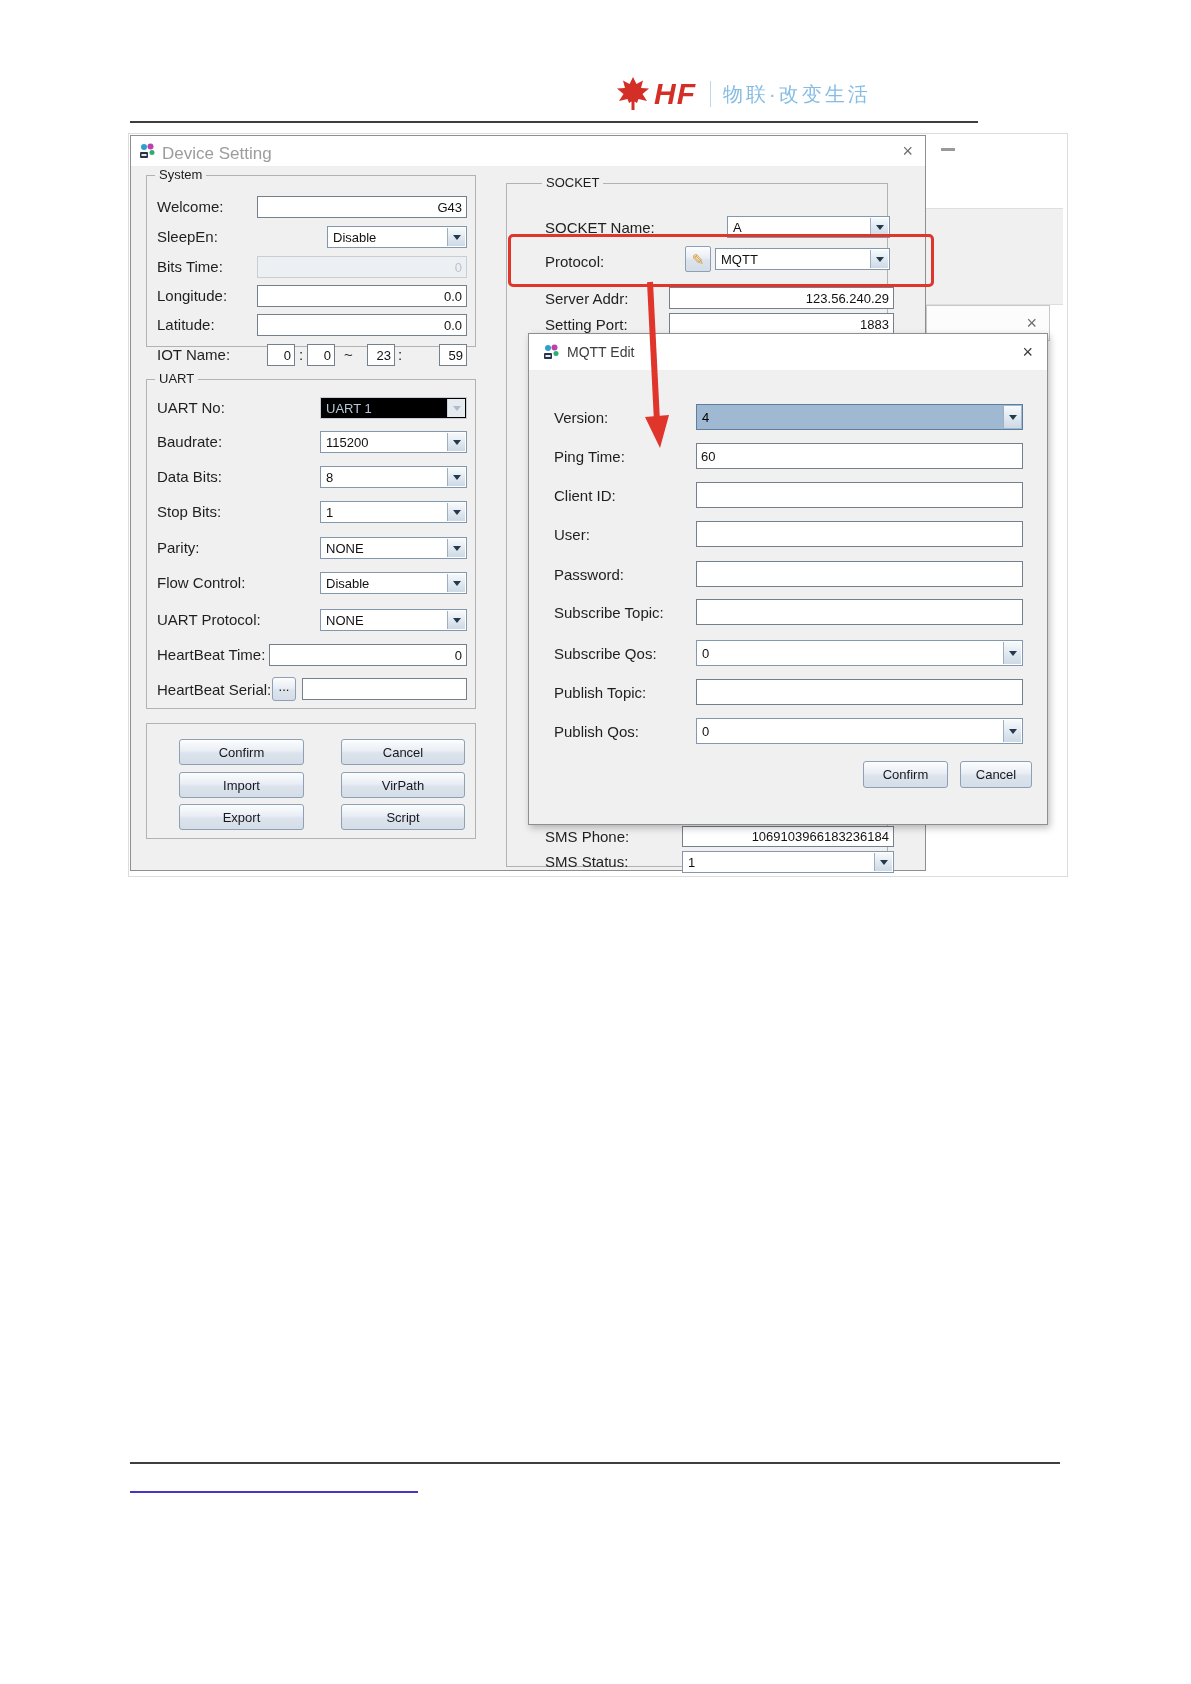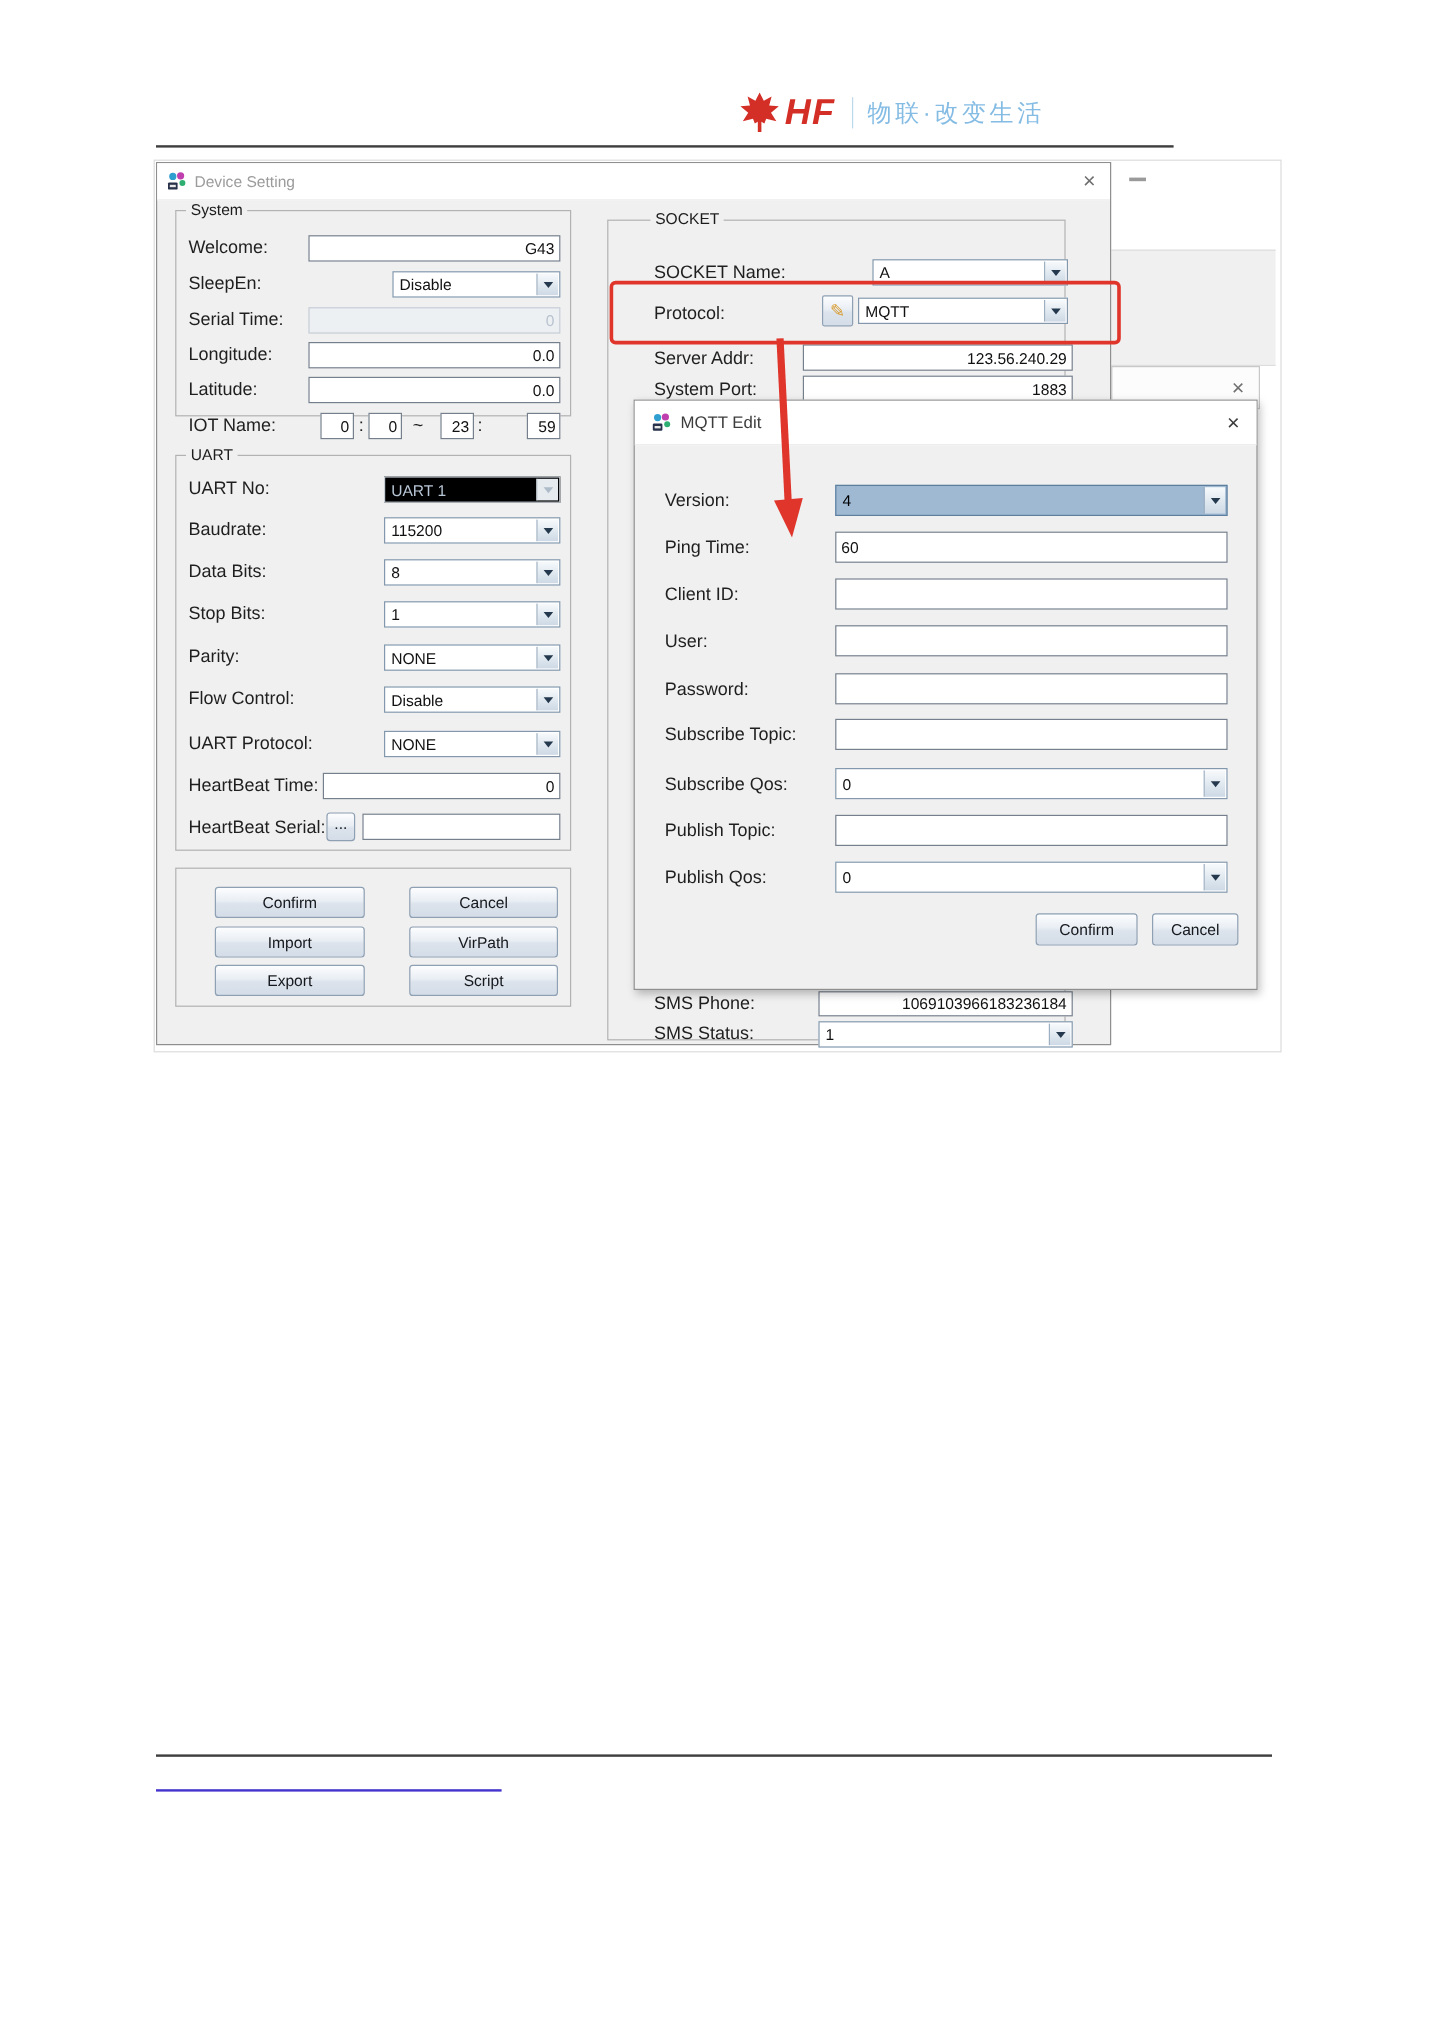--- a/index.html
+++ b/index.html
@@ -9,21 +9,21 @@
   .logo{position:absolute;left:616px;top:76px;display:flex;align-items:center;}
   .brand{font-size:30px;font-weight:bold;color:#d42f26;letter-spacing:1px;margin-left:4px;font-style:italic;}
   .logo-div{width:1px;height:26px;background:#bcd9ec;margin:0 12px 0 14px;}
   .tagline{font-size:20px;color:#85bce4;letter-spacing:3px;}
   .hrule{position:absolute;left:130px;top:121px;width:848px;height:2px;background:#3e3e3e;}
   
   .shot-frame{position:absolute;left:128px;top:133px;width:938px;height:742px;border:1px solid #dcdcdc;background:#fff;}
   
   .win{position:absolute;background:#f0f0f0;border:1px solid #8f8f8f;box-sizing:border-box;}
   .tbar{position:absolute;left:0;right:0;top:0;background:#fff;border-bottom:1px solid #eee;}
-  .ttl{position:absolute;font-size:13px;white-space:nowrap;}
+  .ttl{position:absolute;font-size:17px;white-space:nowrap;}
   .x{position:absolute;font-size:18px;line-height:18px;color:#6f6f6f;cursor:default;}
   .group{position:absolute;border:1px solid #b2b2b2;box-sizing:border-box;}
   .legend{position:absolute;top:-8px;background:#f0f0f0;padding:0 4px;font-size:13px;color:#1c1c1c;line-height:14px;}
   .lbl{position:absolute;font-size:15px;color:#1f1f1f;white-space:nowrap;line-height:15px;}
   .txt{position:absolute;box-sizing:border-box;height:22px;border:1px solid #75808c;background:#fff;
        font-family:"Liberation Sans",sans-serif;font-size:13px;color:#111;padding:0 4px;outline:none;}
   .txt.right{text-align:right;}
   .txt.dis{background:#edf0f3;border-color:#c7ced6;color:#b9c4d0;}
   .combo{position:absolute;box-sizing:border-box;height:22px;border:1px solid #8398ad;background:#fff;}
   .combo .ct{position:absolute;left:5px;top:3px;font-size:13px;color:#111;white-space:nowrap;}
@@ -97,21 +97,21 @@
       <span class="legend" style="left:8px;">System</span>
       <span class="lbl" style="left:10px;top:23px;">Welcome:</span>
       <input class="txt right" style="left: 110px; top: 20px; width: 210px;" value="G43">
       <span class="lbl" style="left:10px;top:53px;">SleepEn:</span>
       <div class="combo" style="left:180px;top:50px;width:140px;">
         <span class="ct">Disable</span>
         <span class="cb">
             <span class="tri"></span>
           </span>
       </div>
-      <span class="lbl" style="left:10px;top:83px;">Serial Time:</span>
+      <span class="lbl" style="left:10px;top:83px;">Bits Time:</span>
       <input class="txt right dis" style="left: 110px; top: 80px; width: 210px;" value="0">
       <span class="lbl" style="left:10px;top:112px;">Longitude:</span>
       <input class="txt right" style="left: 110px; top: 109px; width: 210px;" value="0.0">
       <span class="lbl" style="left:10px;top:141px;">Latitude:</span>
       <input class="txt right" style="left: 110px; top: 138px; width: 210px;" value="0.0">
       <span class="lbl" style="left:10px;top:171px;">IOT Name:</span>
       <input class="txt right" style="left: 120px; top: 168px; width: 28px; padding: 0px 3px;" value="0">
       <span class="lbl" style="left:152px;top:171px;">:</span>
       <input class="txt right" style="left: 160px; top: 168px; width: 28px; padding: 0px 3px;" value="0">
       <span class="lbl" style="left:197px;top:171px;">~</span>
@@ -203,21 +203,21 @@
         <span class="pencil">✎</span>
       </div>
       <div class="combo" style="left:208px;top:64px;width:175px;">
         <span class="ct">MQTT</span>
         <span class="cb">
             <span class="tri"></span>
           </span>
       </div>
       <span class="lbl" style="left:38px;top:107px;">Server Addr:</span>
       <input class="txt right" style="left: 162px; top: 103px; width: 225px;" value="123.56.240.29">
-      <span class="lbl" style="left:38px;top:133px;">System Port:</span>
+      <span class="lbl" style="left:38px;top:133px;">Setting Port:</span>
       <input class="txt right" style="left: 162px; top: 129px; width: 225px;" value="1883">
       <span class="lbl" style="left:38px;top:645px;">SMS Phone:</span>
       <input class="txt right" style="left: 175px; top: 642px; width: 212px; height: 21px;" value="1069103966183236184">
       <span class="lbl" style="left:38px;top:670px;">SMS Status:</span>
       <div class="combo" style="left:175px;top:667px;width:212px;">
         <span class="ct">1</span>
         <span class="cb">
             <span class="tri"></span>
           </span>
       </div>

